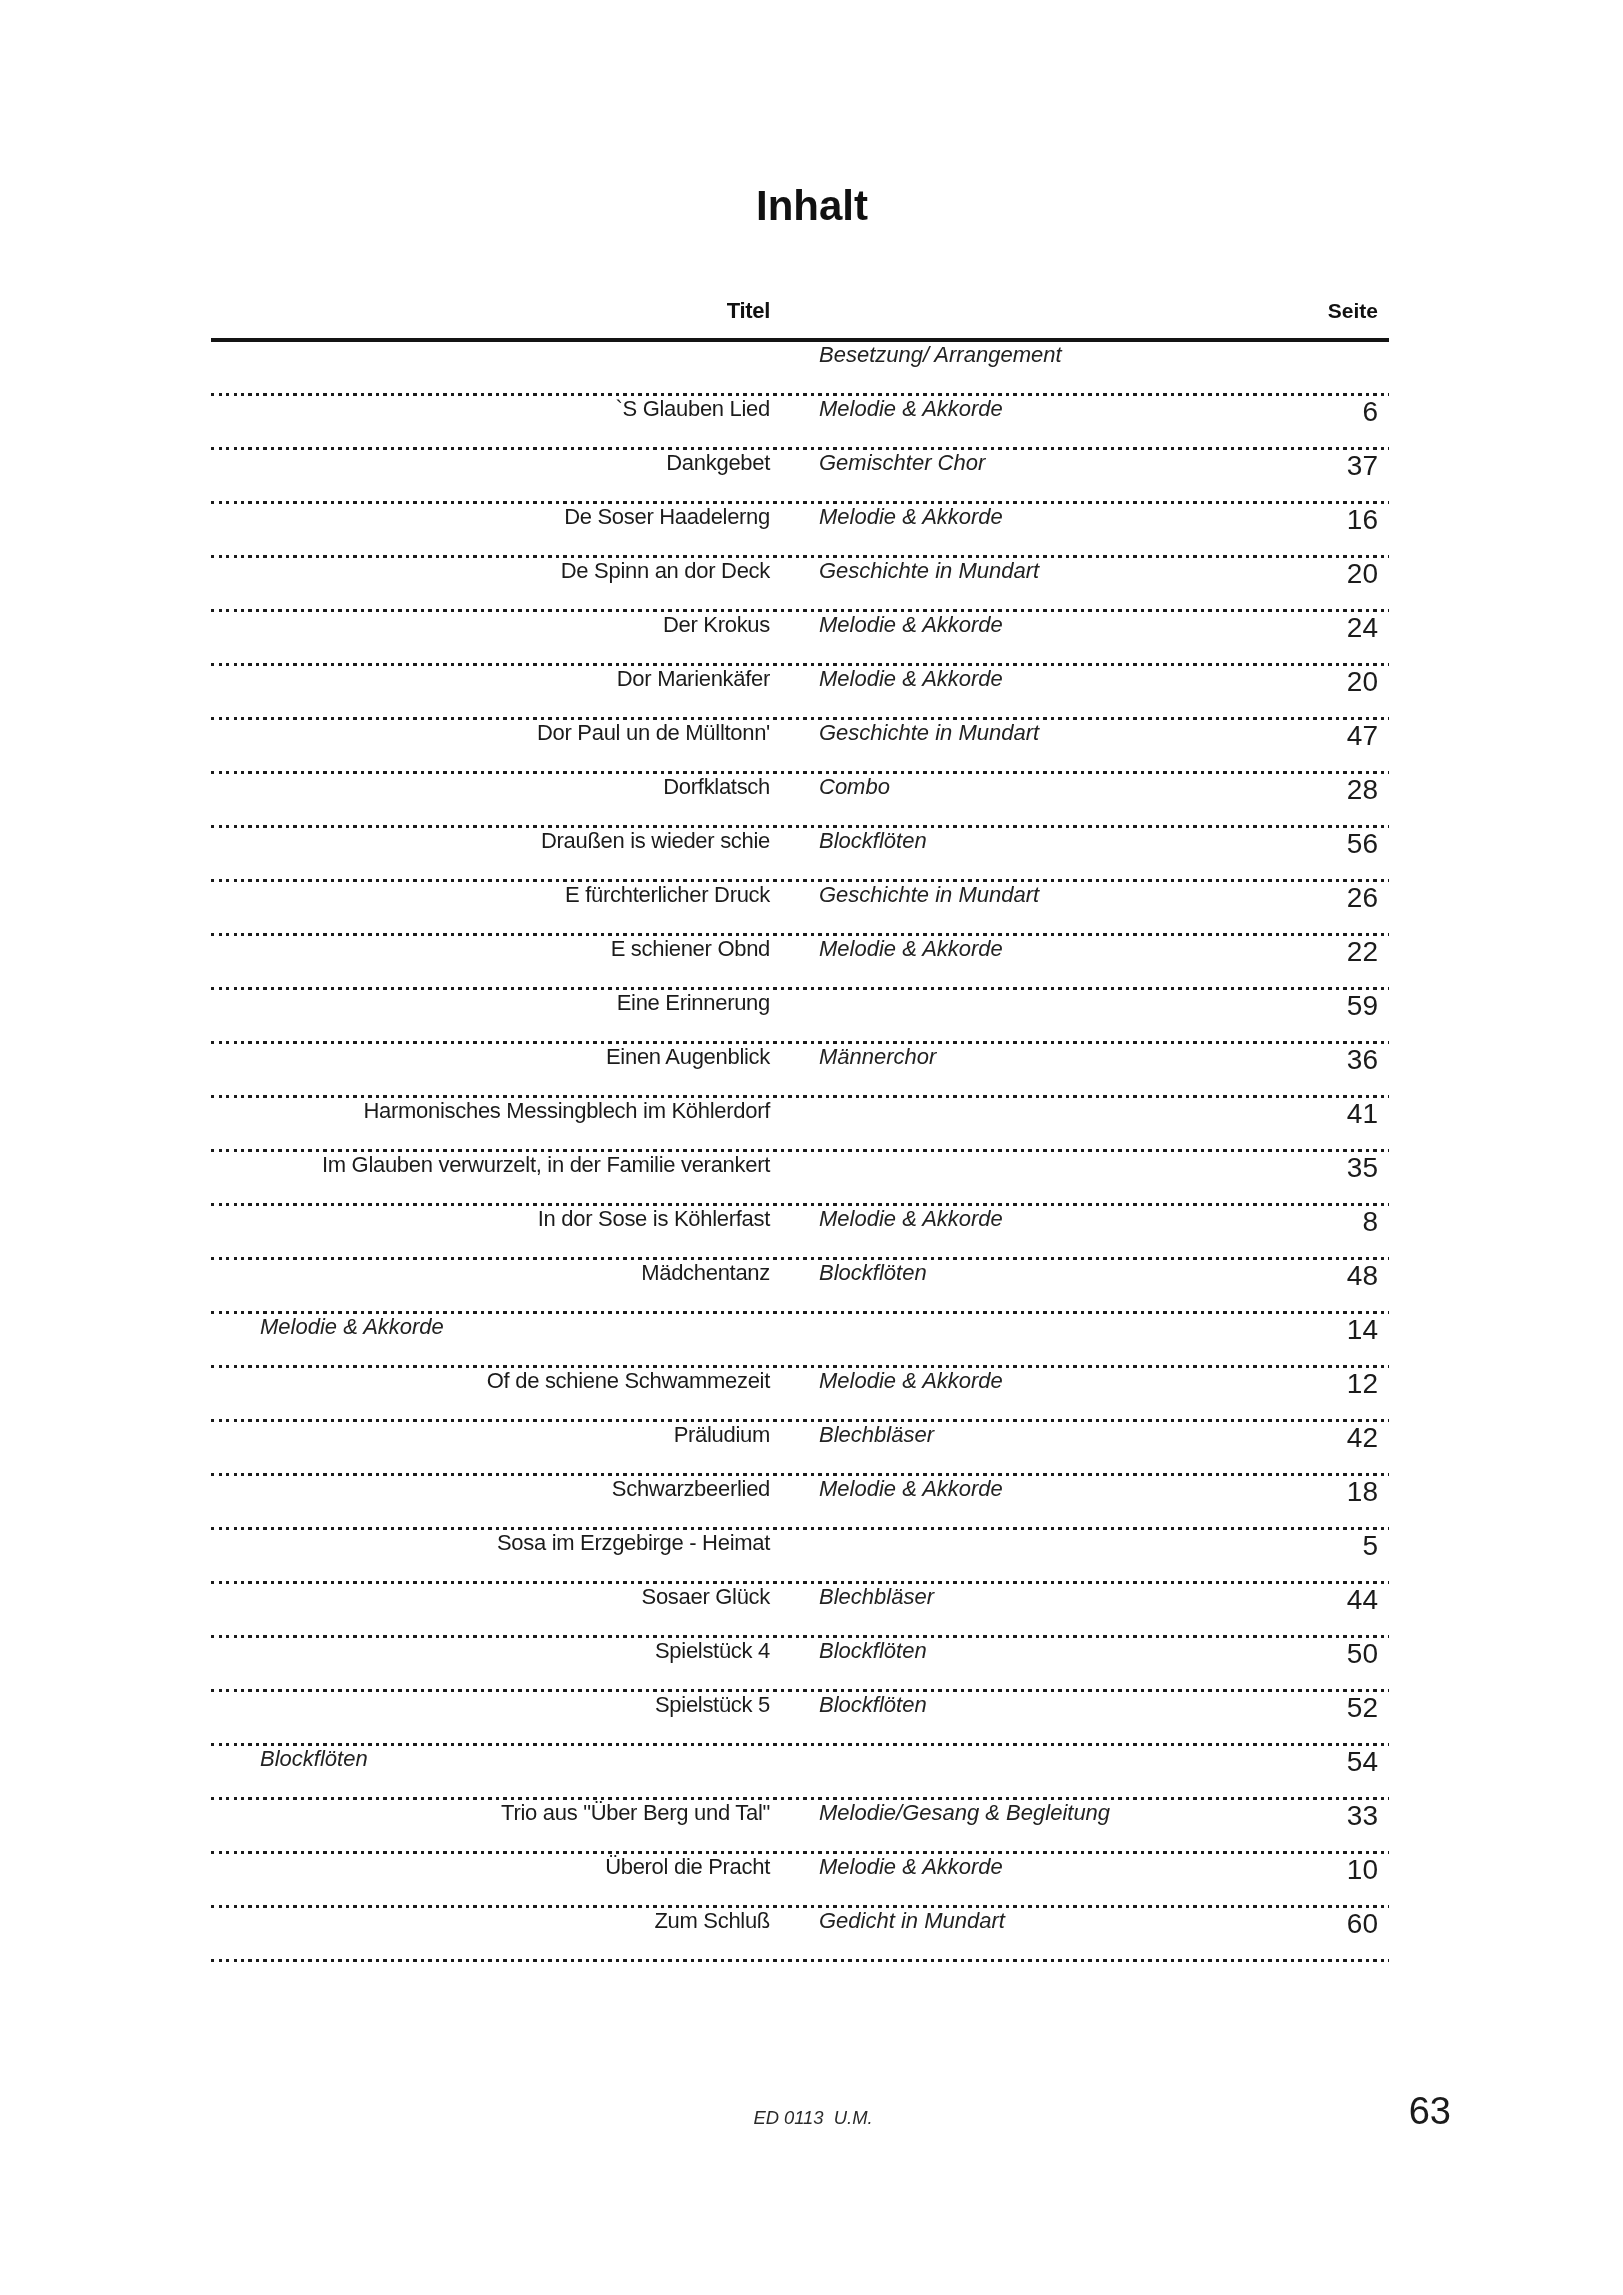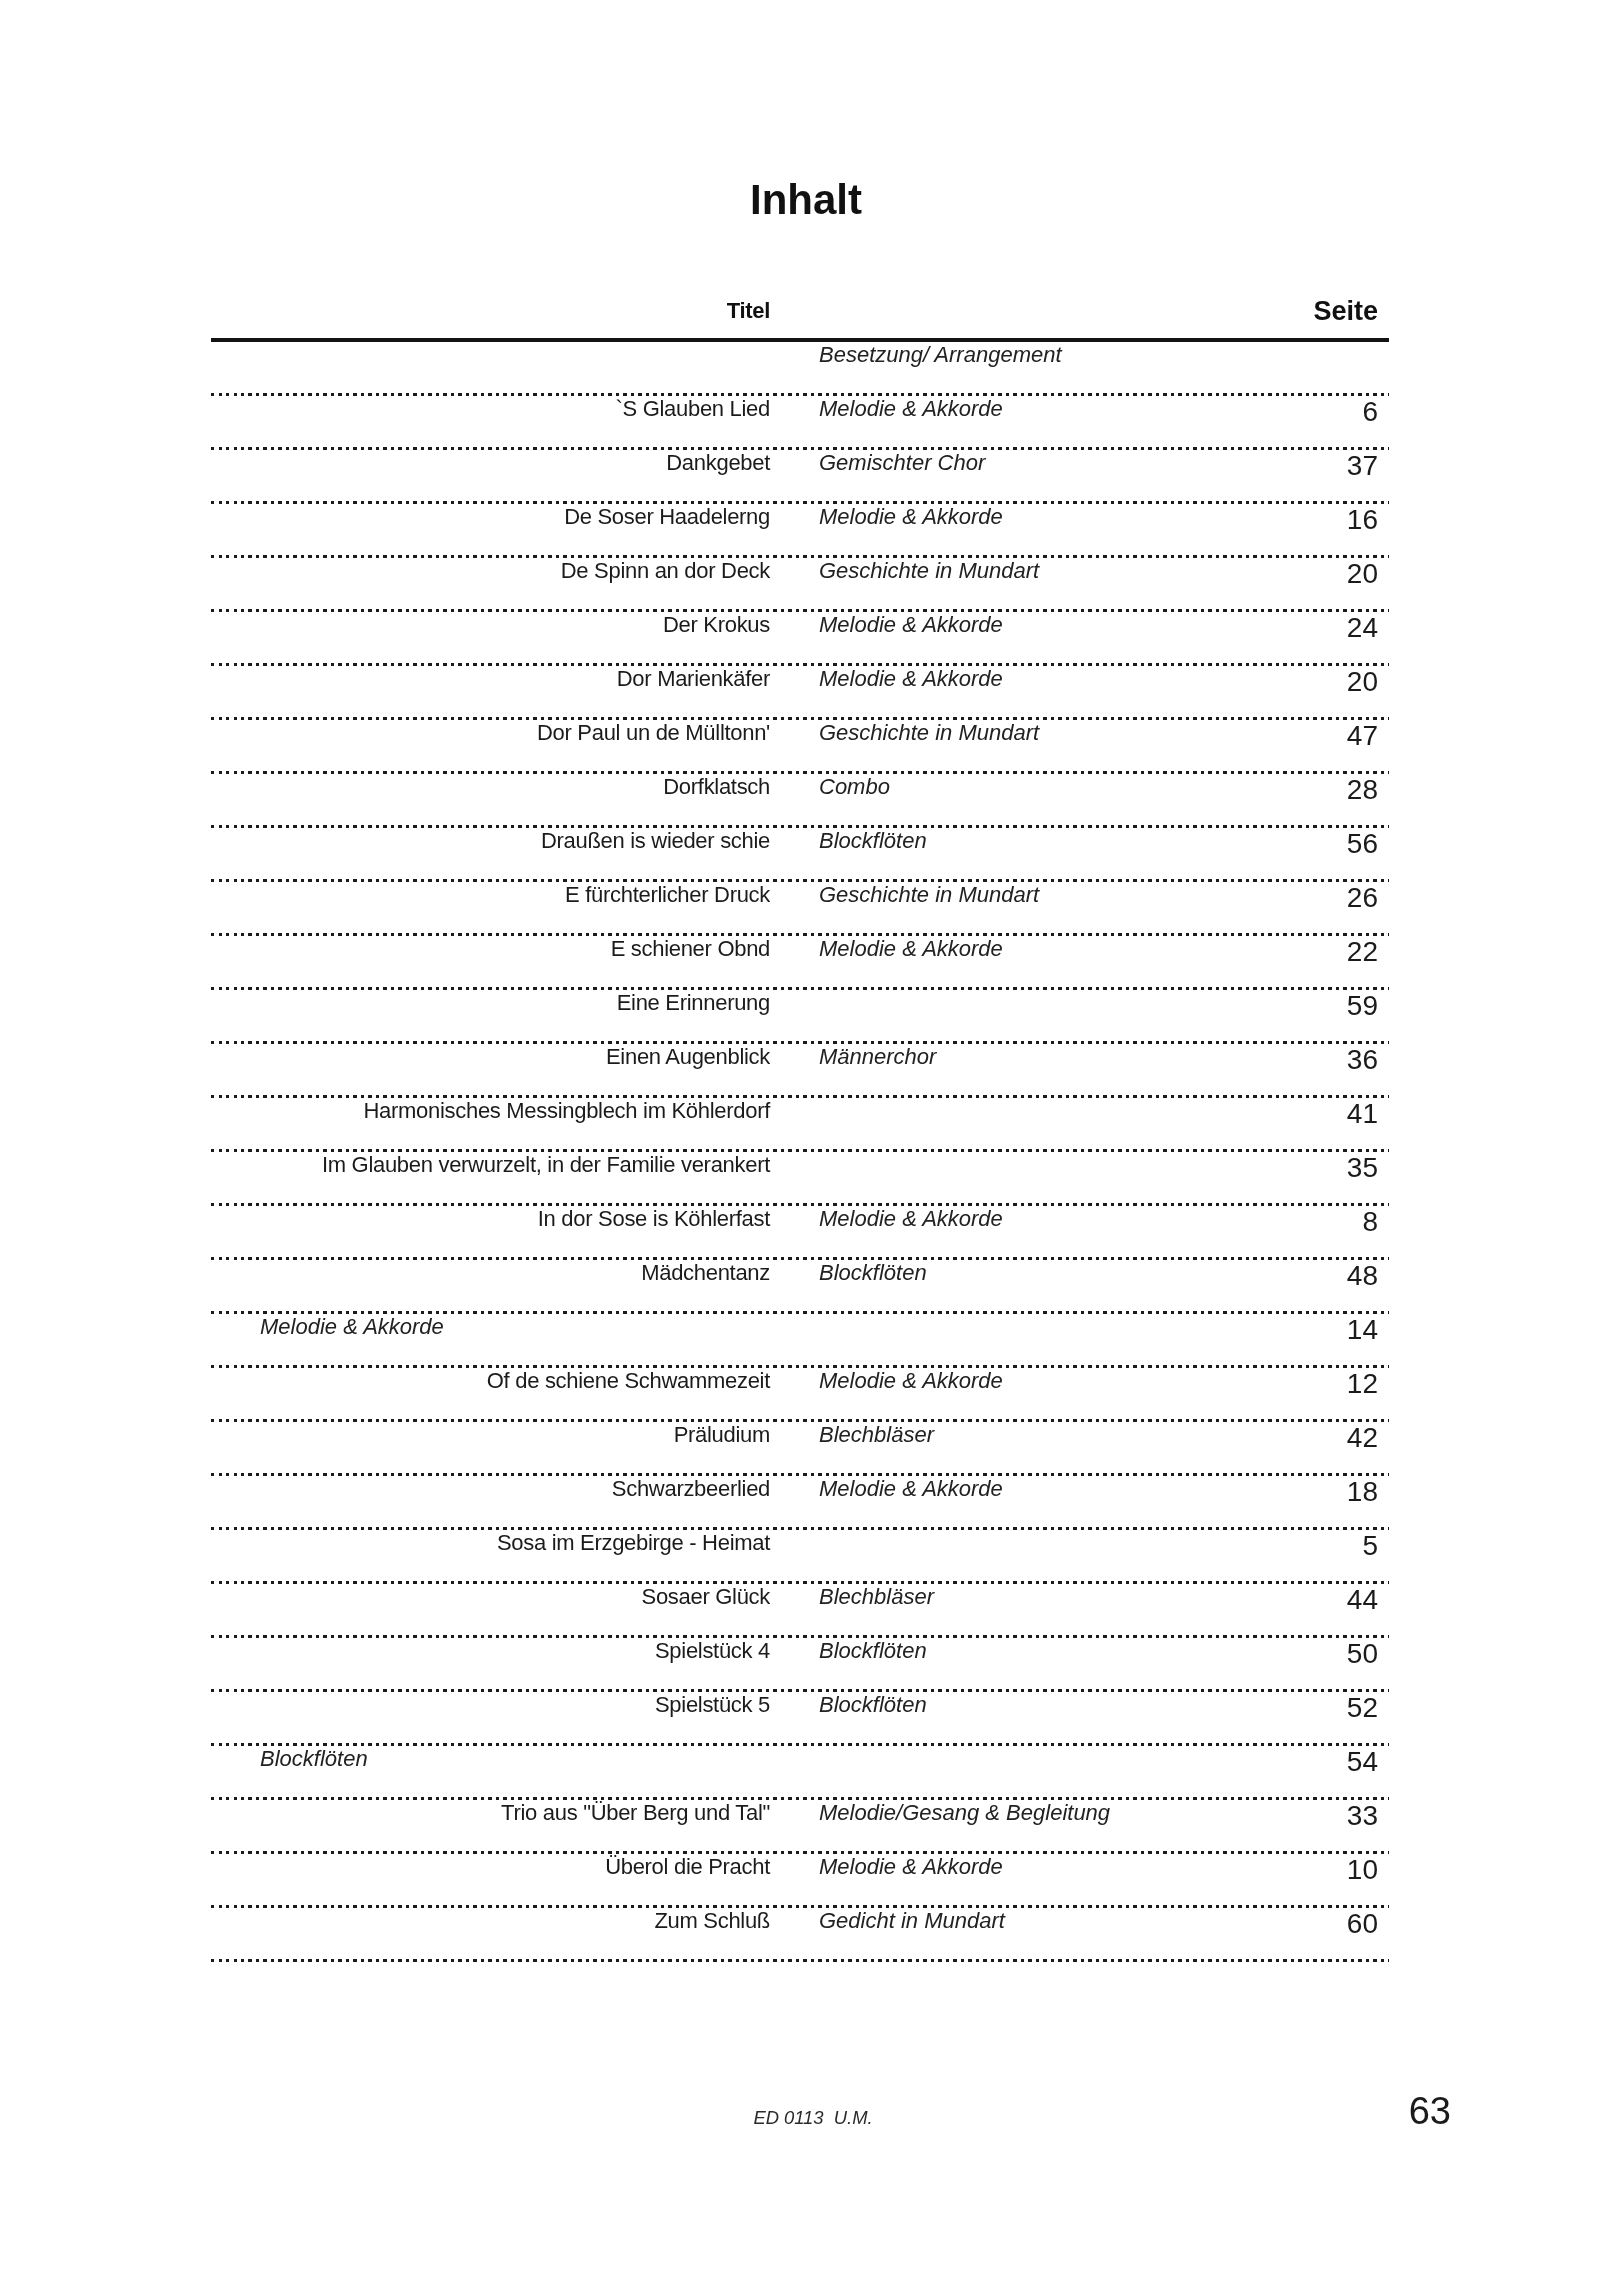--- a/index.html
+++ b/index.html
@@ -15,21 +15,21 @@
     color: #1b1b1b;
     font-family: "Liberation Sans", sans-serif;
     overflow: hidden;
     margin: 0 auto;
   }
   .doc-title {
     position: absolute;
     top: 170px;
     left: 211px;
     width: 1178px;
-    margin: 6px;
+    margin: 12px;
     text-align: center;
     font-size: 42px;
     font-weight: bold;
     color: #111;
   }
   .toc {
     position: absolute;
     left: 211px;
     top: 284px;
     width: 1178px;
@@ -79,21 +79,21 @@
   }
   .cell-page {
     width: 184px;
     text-align: right;
     padding-right: 11px;
     box-sizing: border-box;
     font-size: 28px;
     white-space: nowrap;
   }
   .toc-header .cell-page {
-    font-size: 27px;
+    font-size: 21px;
   }
   .footer-mark {
     position: absolute;
     top: 2107px;
     left: 224px;
     width: 1178px;
     text-align: center;
     font-style: italic;
     font-size: 18.4px;
     color: #2a2a2a;

